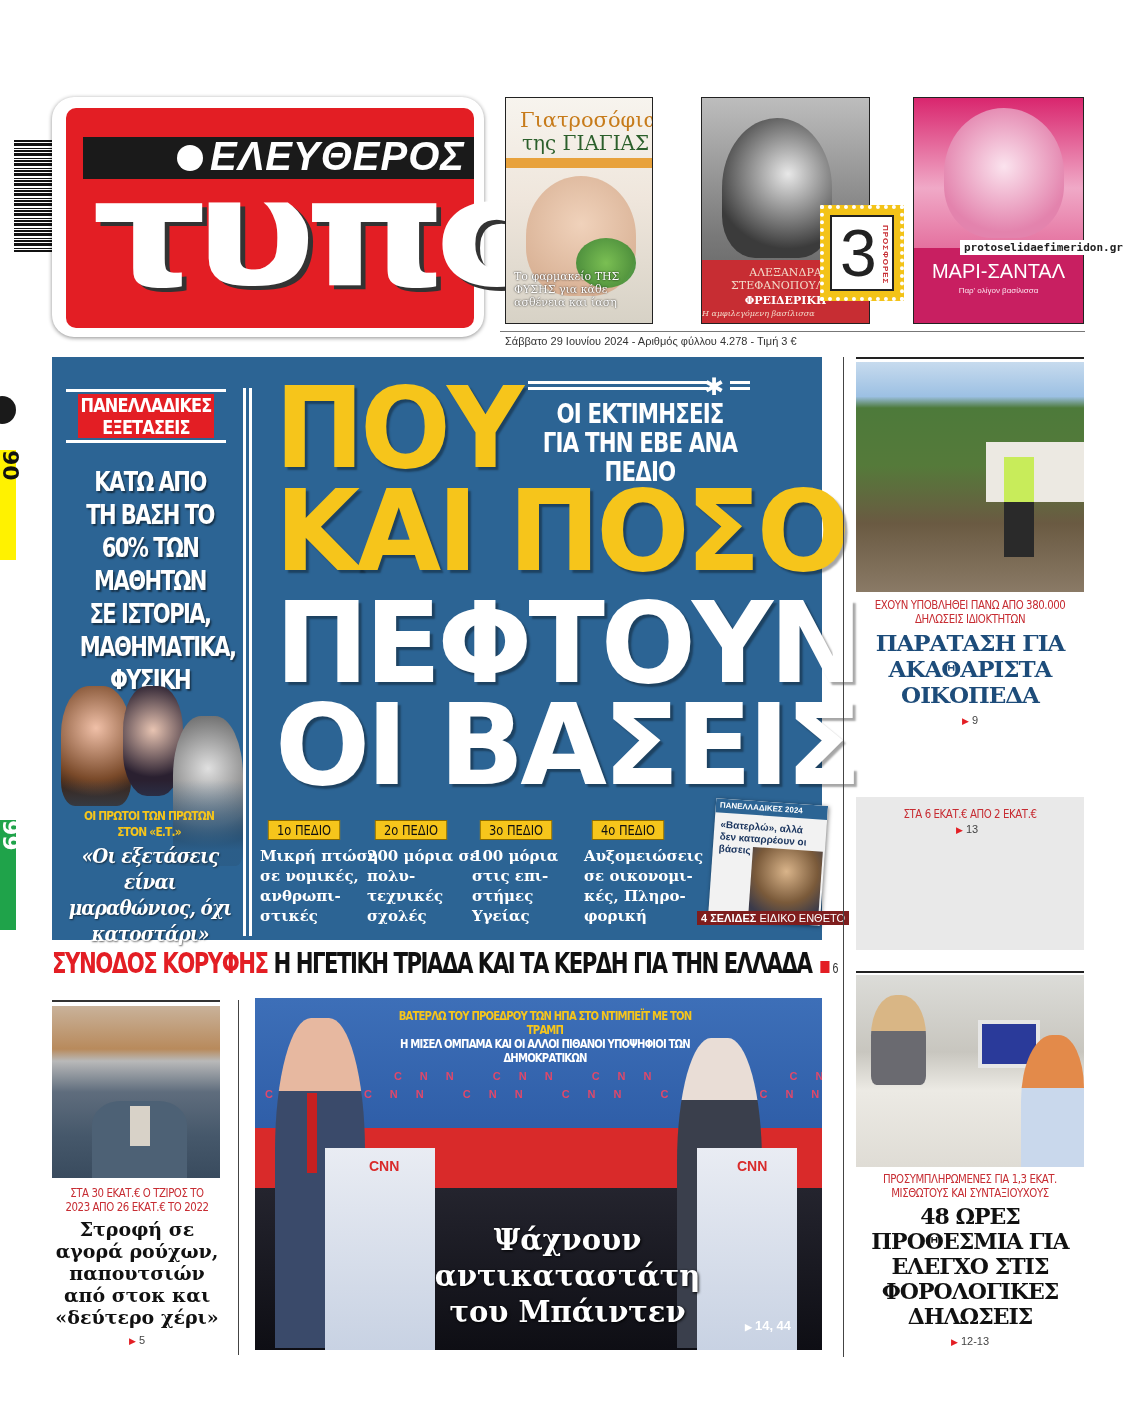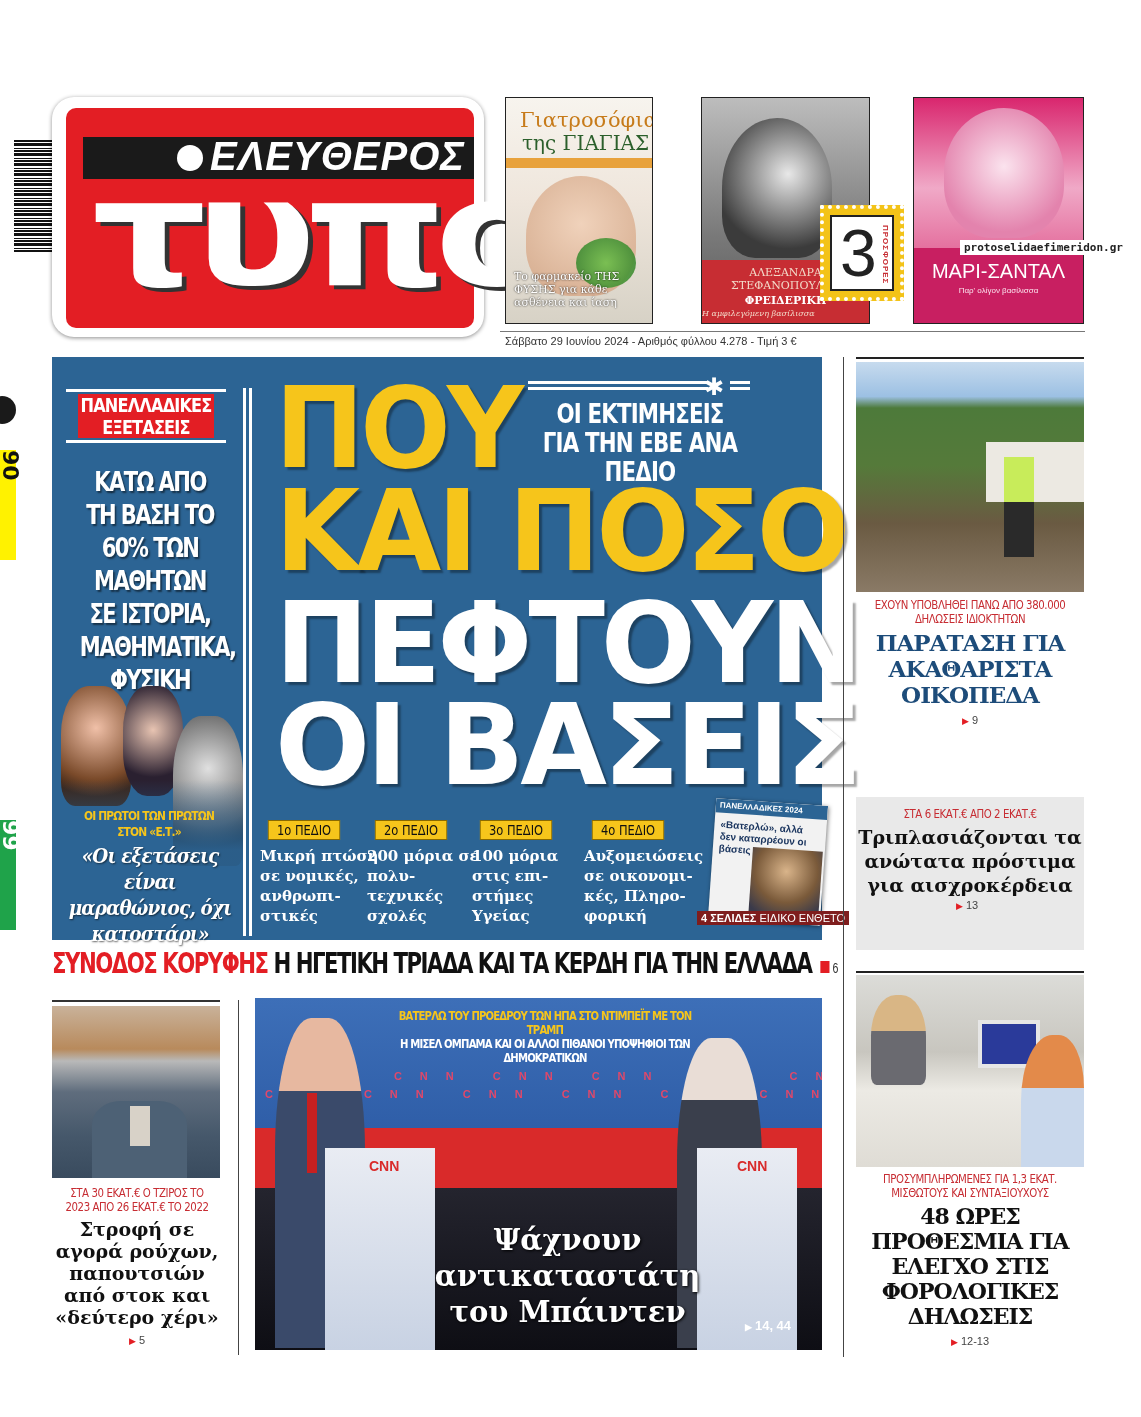--- a/index.html
+++ b/index.html
@@ -333,21 +333,20 @@
     <div class="worker"></div>
 </div>
 <div class="abs r1-text">
   <div class="story-kicker">ΕΧΟΥΝ ΥΠΟΒΛΗΘΕΙ ΠΑΝΩ ΑΠΟ 380.000 ΔΗΛΩΣΕΙΣ ΙΔΙΟΚΤΗΤΩΝ</div>
   <div class="r1-blue">ΠΑΡΑΤΑΣΗ ΓΙΑ ΑΚΑΘΑΡΙΣΤΑ ΟΙΚΟΠΕΔΑ</div>
   <div class="pg-ref"><span class="arrow">▶</span><span>9</span></div>
 </div>
 
 <div class="abs grey-box">
   <div class="story-kicker">ΣΤΑ 6 ΕΚΑΤ.€ ΑΠΟ 2 ΕΚΑΤ.€</div>
-  <div class="story-serif">Τριπλασιάζονται τα ανώτατα πρόστιμα για αισχροκέρδεια</div>
   <div class="pg-ref"><span class="arrow">▶</span><span>13</span></div>
 </div>
 
 <div class="abs rule-r2"></div>
 <div class="abs office-img">
   <div class="w1"></div>
     <div class="mon"></div>
     <div class="w2"></div>
 </div>
 <div class="abs r3-text">

